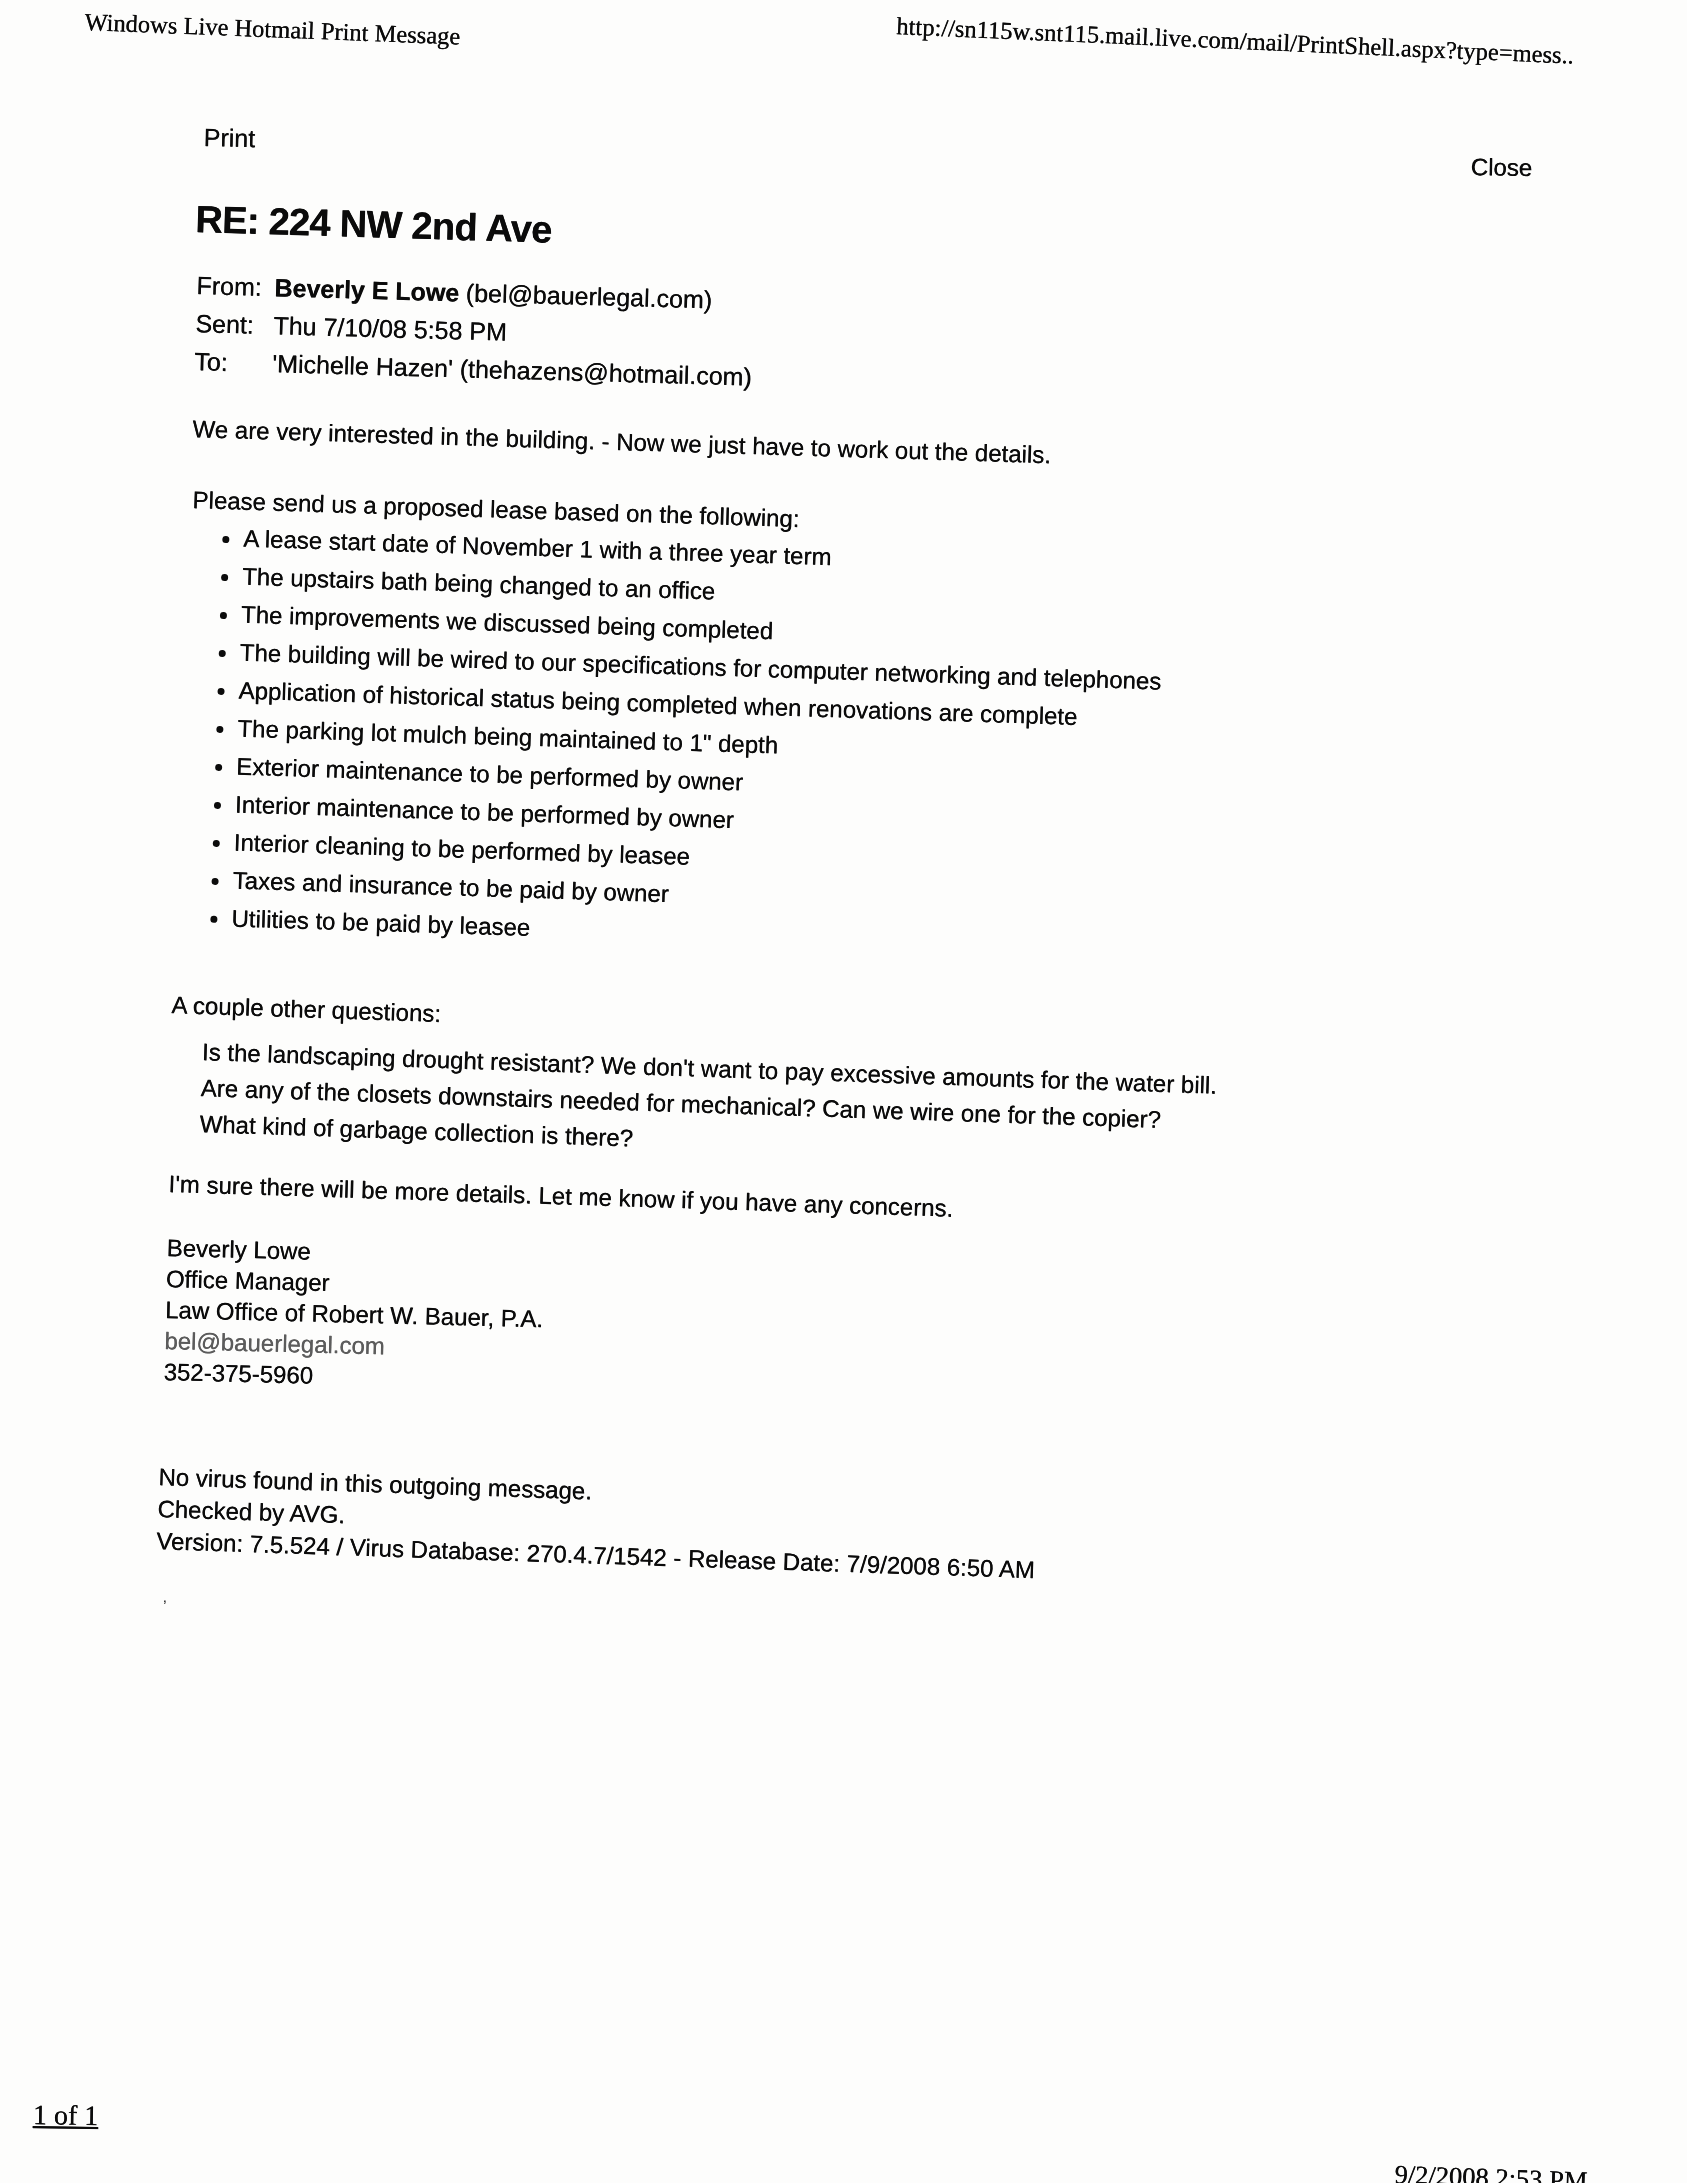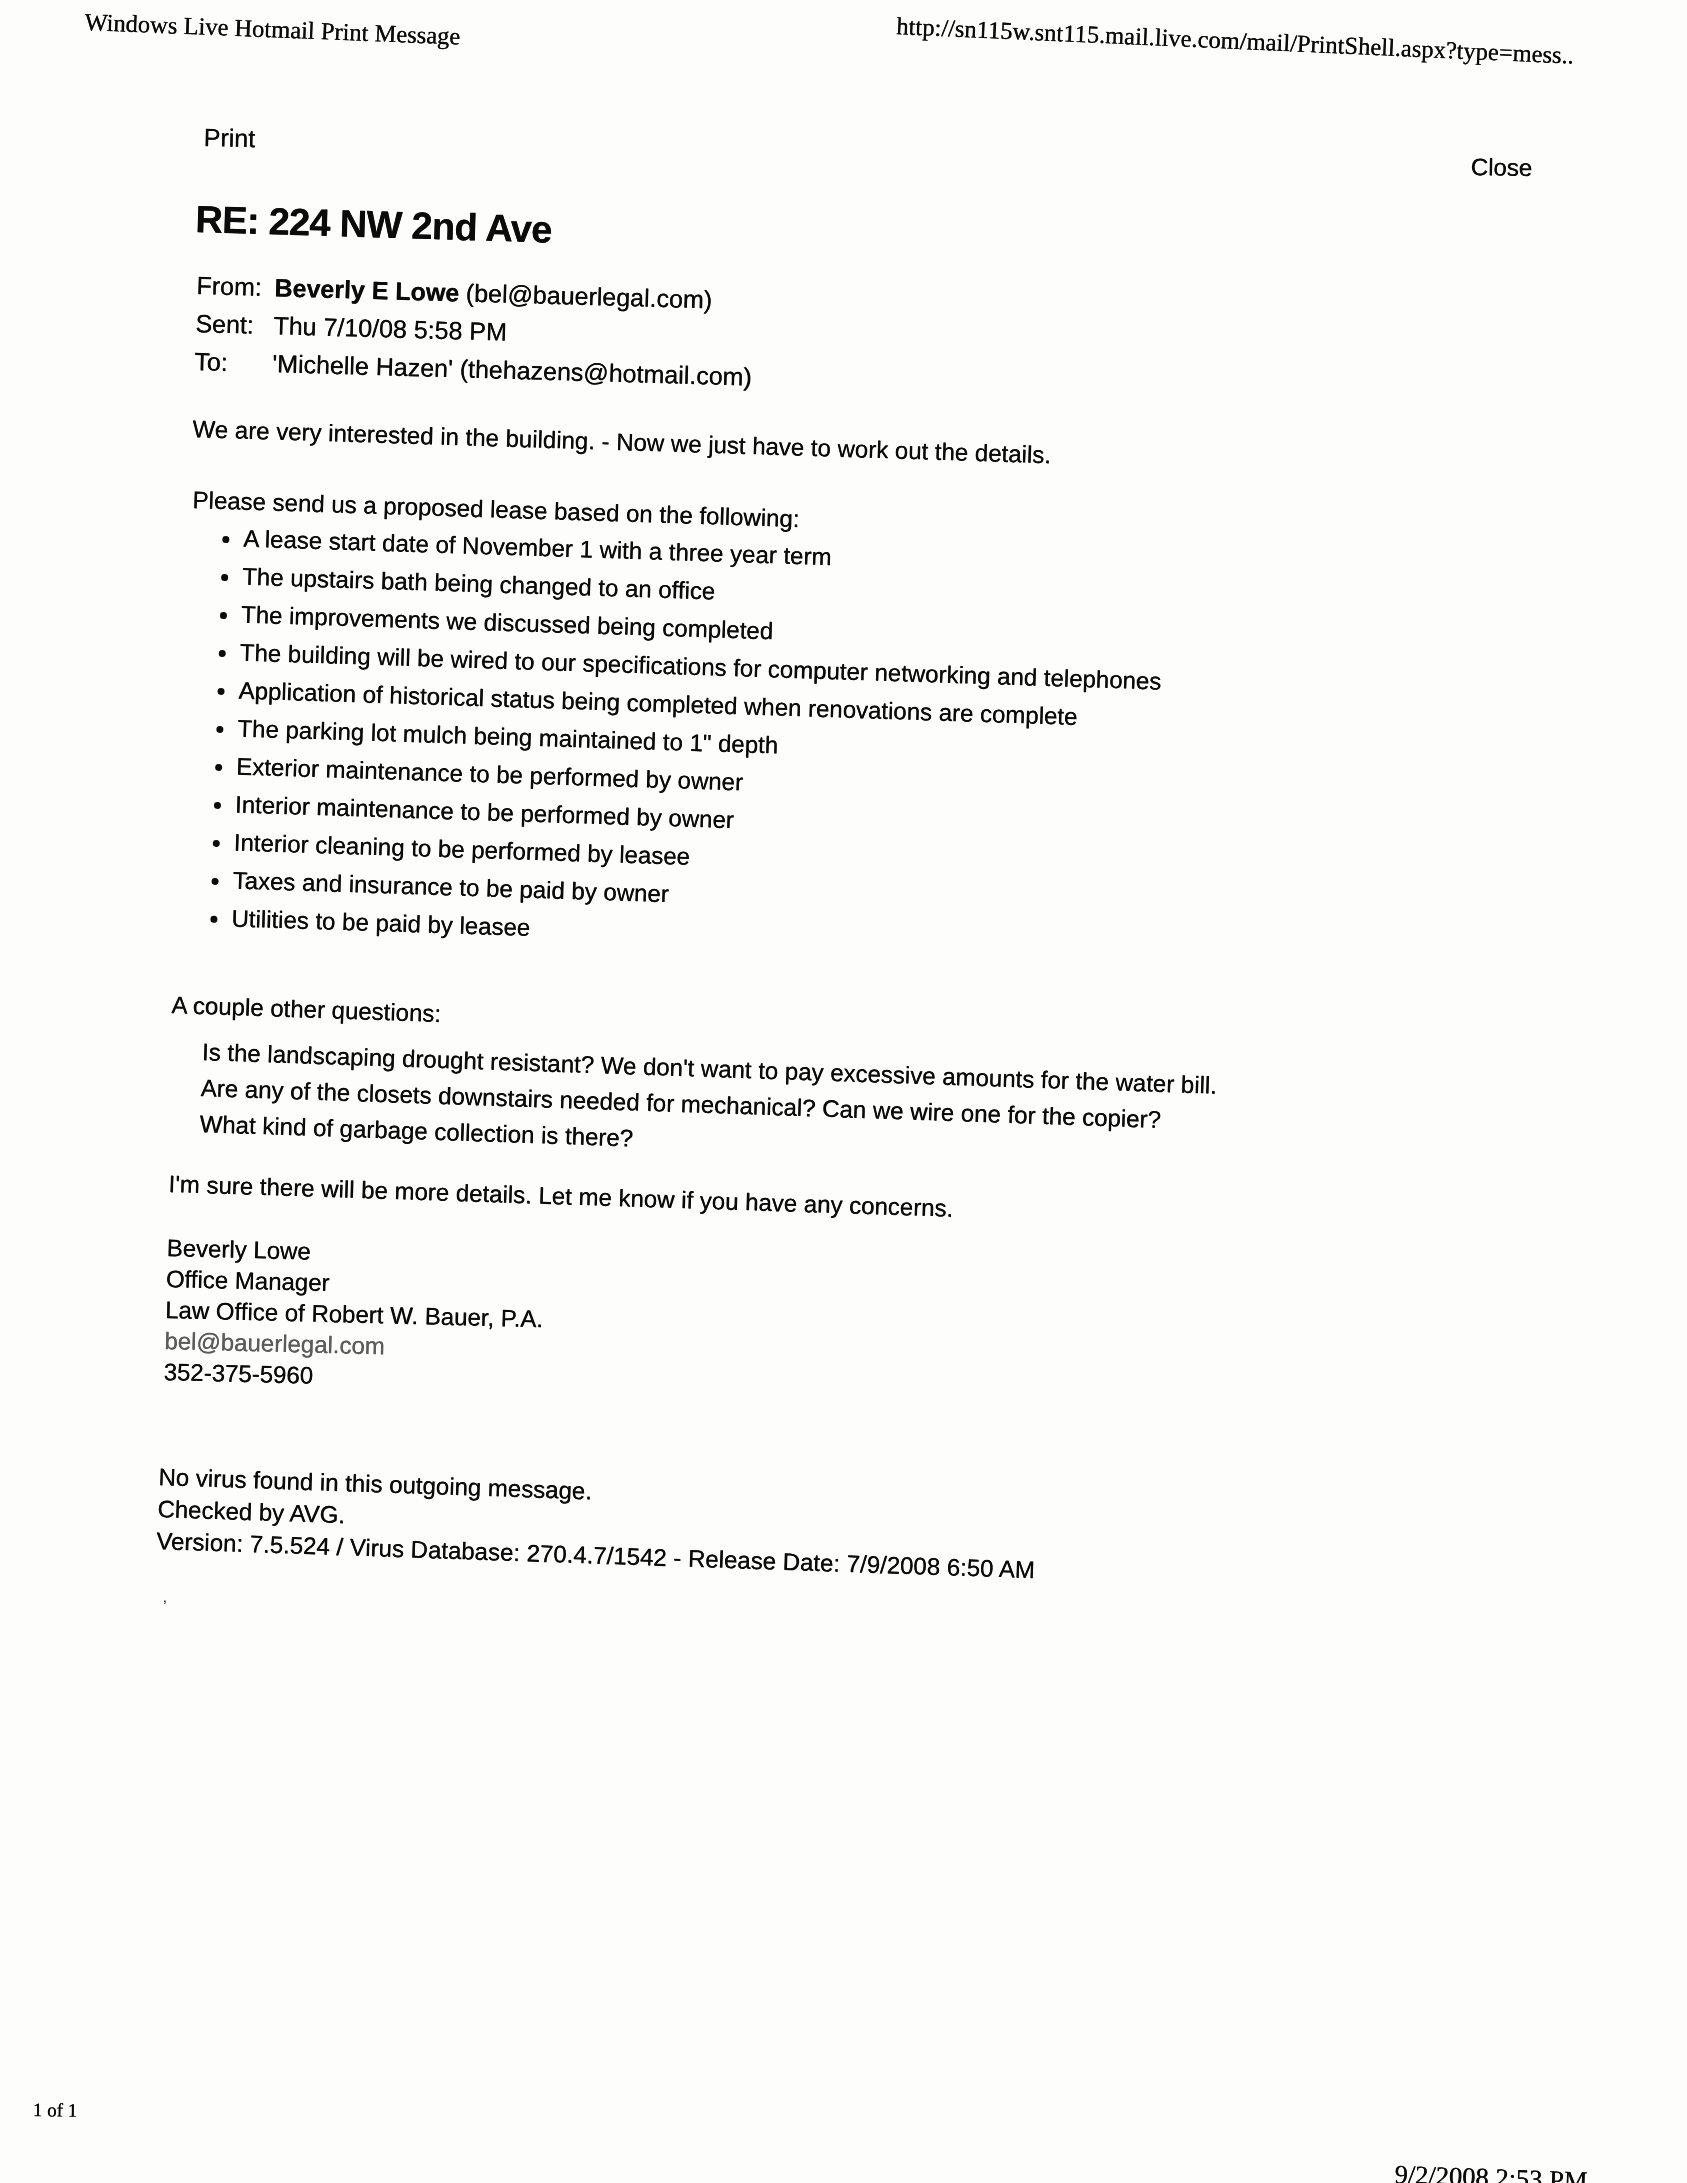--- a/index.html
+++ b/index.html
@@ -45,21 +45,21 @@
 
   .signature { left: 167px; top: 1232px; font-size: 24px; line-height: 31px;
                transform: rotate(1.4deg); transform-origin: 0 0; }
   .signature .sig-line:nth-child(4) { color: #5c5c5c; }
 
   .avg { left: 159px; top: 1461px; font-size: 24px; line-height: 32px;
          transform: rotate(1.9deg); transform-origin: 0 0; }
 
   .speck { left: 163px; top: 1598px; font-size: 17px; color: #333; }
 
-  .page-number { left: 33px; top: 2099px; font-size: 19px; transform: rotate(0.8deg); transform-origin: 0 0; }
+  .page-number { left: 33px; top: 2099px; font-size: 28px; transform: rotate(0.8deg); transform-origin: 0 0; text-decoration: underline; }
   .timestamp   { left: 1395px; top: 2159px; font-size: 26.5px; transform: rotate(2deg); transform-origin: 0 0; }
 </style>
 </head>
 <body>
 
 <div>
 
   <div class="abs scan serif print-header-left">Windows Live Hotmail Print Message</div>
   <div class="abs scan serif print-header-url">http://sn115w.snt115.mail.live.com/mail/PrintShell.aspx?type=mess..</div>
 

